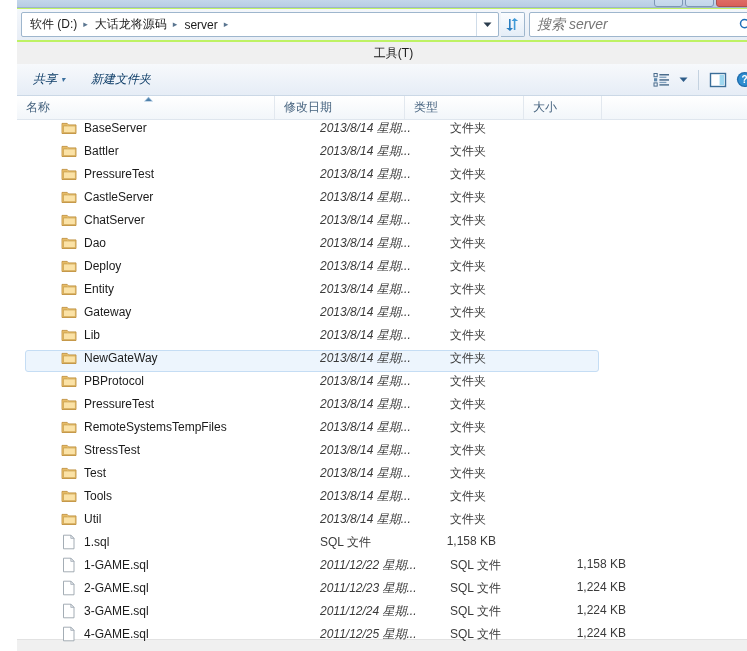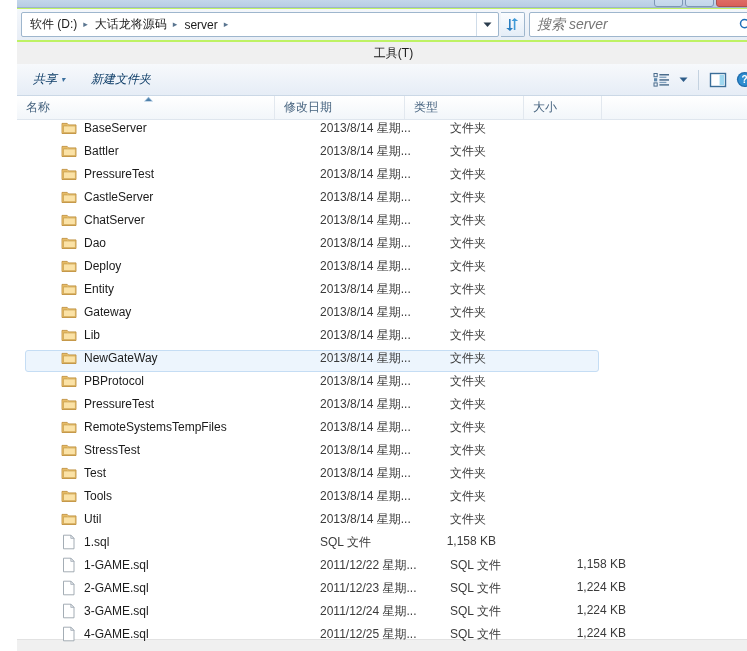--- a/index.html
+++ b/index.html
@@ -259,21 +259,21 @@
     white-space: nowrap;
     overflow: hidden;
   }
   .cell.name {
     width: 258px;
     display: flex;
     align-items: center;
     gap: 7px;
     padding-left: 12px;
   }
-  .cell.date { width: 130px; padding-left: 13px; color: #3a3a3a; }
+  .cell.date { width: 130px; padding-left: 13px; color: #3a3a3a; font-style: italic; }
   .cell.type { width: 119px; padding-left: 13px; color: #3a3a3a; }
   .cell.size {
     width: 78px;
     padding-right: 8px;
     text-align: right;
     color: #3a3a3a;
   }
 
   .ficon { width: 16px; height: 16px; flex: none; display: block; }
 

